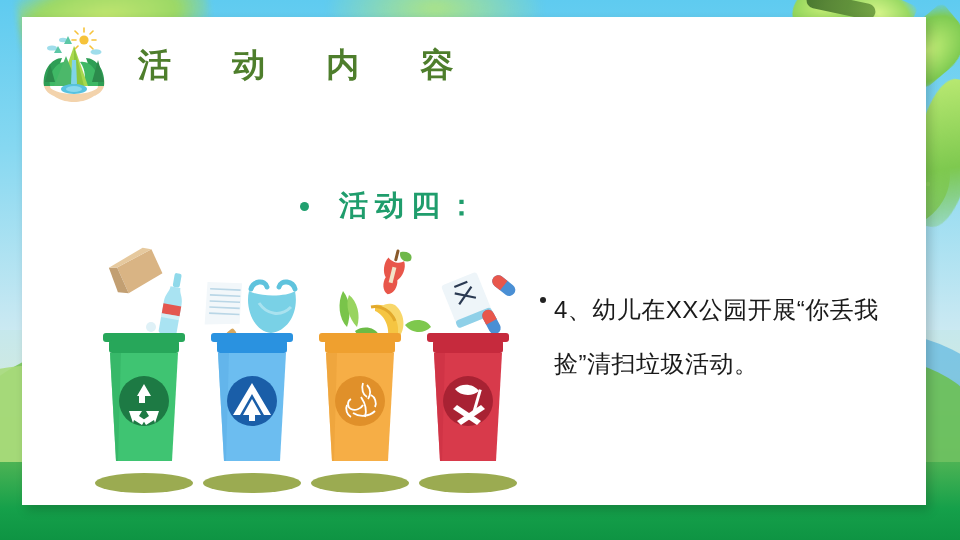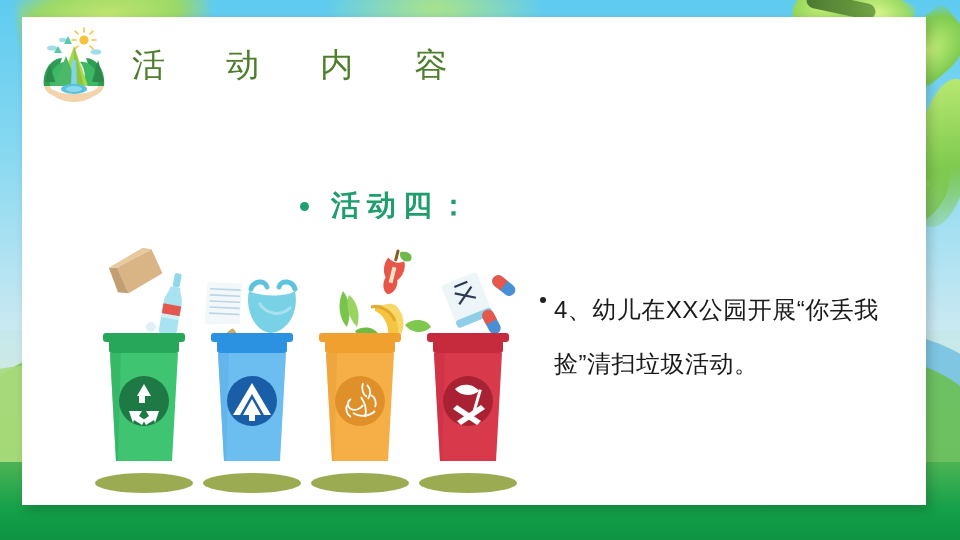--- a/index.html
+++ b/index.html
@@ -40,26 +40,26 @@
       background:linear-gradient(90deg,#3f6d2a,#6b9b3e);
       border-radius:8px;transform:rotate(12deg);opacity:.9;}
 
   
   .card{position:absolute;left:22px;top:17px;width:904px;height:488px;background:#fff;
         box-shadow:4px 5px 10px rgba(0,0,0,.18);}
 
   
   .header{position:absolute;left:38px;top:26px;display:flex;align-items:center;}
   .logo{width:72px;height:76px;position:relative;flex:none;}
-  .title{margin-left:22px;font-size:33px;font-weight:normal;color:#4e7e2c;
+  .title{margin-left:28px;font-size:33px;font-weight:bold;color:#4e7e2c;
          letter-spacing:26px;white-space:nowrap;line-height:1;}
 
   
   .subtitle{position:absolute;left:300px;top:186px;display:flex;align-items:center;
-            color:#21a06f;white-space:nowrap;}
+            color:#21a06f;white-space:nowrap;gap:8px;}
   .sub-dot{width:9px;height:9px;border-radius:50%;background:#21a06f;margin-right:22px;flex:none;}
   .sub-text{font-size:29px;font-weight:bold;letter-spacing:7px;color:#1f9d6c;}
 
   
   .body-block{position:absolute;left:540px;top:283px;width:360px;display:flex;}
   .body-dot{width:6px;height:6px;border-radius:50%;background:#222;margin-top:14px;margin-right:8px;flex:none;}
   .body-text{font-size:24px;color:#1a1a1a;line-height:54px;letter-spacing:.5px;}
 
   
   .bins{position:absolute;left:95px;top:245px;width:420px;height:250px;}

